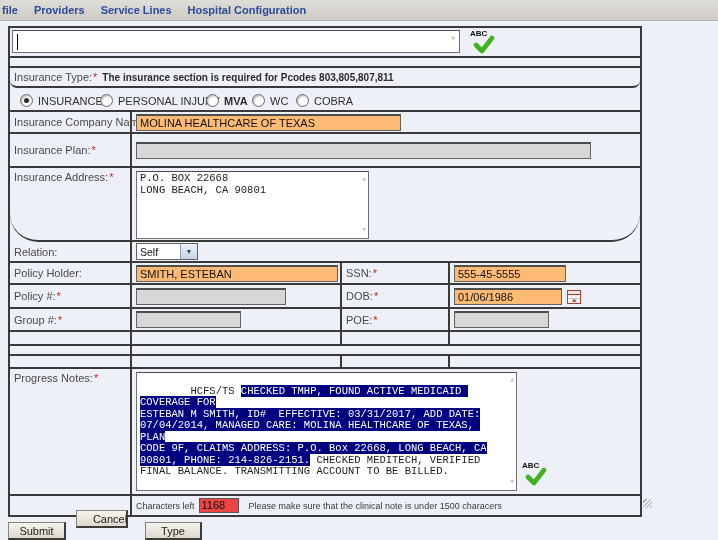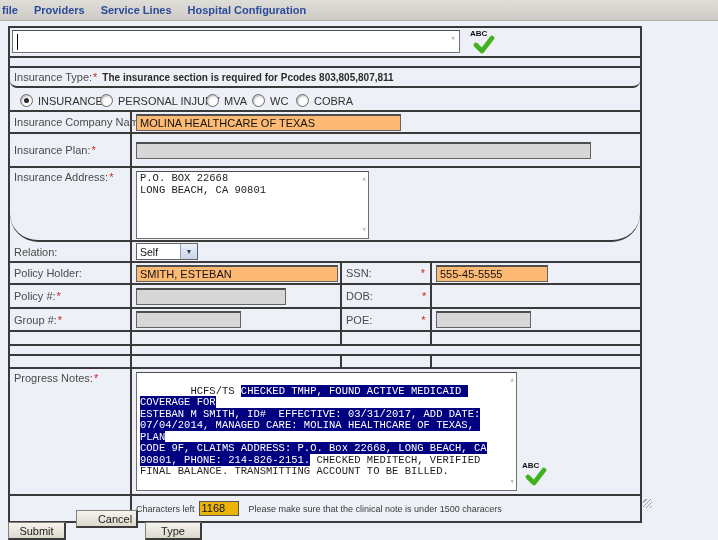--- a/index.html
+++ b/index.html
@@ -31,21 +31,21 @@
     border-bottom:2px solid #3a3a3a;display:flex;align-items:stretch;
   }
   .row:last-child{border-bottom:none;}
   .cell{
     box-sizing:border-box;display:flex;align-items:center;
     padding:0 0 0 4px;overflow:visible;position:relative;
   }
   .cdiv{border-right:2px solid #3a3a3a;}
   .w-label{width:122px;flex:none;}
   .w-input{width:210px;flex:none;}
-  .w-label2{width:90px;flex:none;gap:48px;}
+  .w-label2{width:108px;flex:none;}
   .w-rest{flex:1;}
   .top-align{align-items:flex-start;padding-top:3px;}
   .lbl{font-size:11px;color:#4a4a4a;white-space:nowrap;}
   .req{color:#cc2222;font-size:11px;margin-left:1px;}
   .note-bold{font-size:10px;font-weight:bold;color:#2b2b2b;margin-left:5px;white-space:nowrap;}
   
   .tbox{
     box-sizing:border-box;height:17px;background:#fdba74;
     border:1px solid #636363;border-top:2px solid #4d4d4d;
     font-size:11px;color:#111;padding:1px 3px 0 3px;white-space:nowrap;overflow:hidden;
@@ -91,21 +91,21 @@
     font-family:"Liberation Sans",sans-serif;letter-spacing:0;
   }
   .abc svg{position:absolute;left:3px;top:6px;}
   
   .cal{position:absolute;cursor:pointer;}
   
   .caret{position:absolute;left:4px;top:3px;width:1px;height:16px;background:#000;}
   
   .chars-lbl{font-size:9px;color:#3b3b3b;white-space:nowrap;}
   .chars-box{
-    box-sizing:border-box;width:40px;height:15px;margin:12px 4px;background:#eab308;
+    box-sizing:border-box;width:40px;height:15px;margin:12px 4px;background:#ef4444;
     border:1px solid #555;font-size:11px;color:#111;padding:0 2px;
   }
   
   .btn{
     position:absolute;height:18px;box-sizing:border-box;
     background:linear-gradient(#f5f3ec,#ddd9cd);
     border:1px solid #83837c;border-right:2px solid #3b3b3b;border-bottom:2px solid #3b3b3b;
     font-family:"Liberation Sans",sans-serif;font-size:11px;color:#222;
     display:flex;align-items:center;justify-content:center;cursor:pointer;
   }
@@ -148,21 +148,21 @@
 
   <div class="row" style="height:24px;">
     <div class="radio-item" style="left:10px;">
       <span class="radio checked"></span>
       <span class="radio-lbl">INSURANCE</span>
     </div>
     <div class="radio-item" style="left:90px;">
       <span class="radio"></span>
       <span class="radio-lbl">PERSONAL INJURY</span>
     </div>
-    <div class="radio-item" style="left:196px;">
+    <div class="radio-item" style="left:196px;font-weight:bold;">
       <span class="radio"></span>
       <span class="radio-lbl">MVA</span>
     </div>
     <div class="radio-item" style="left:242px;">
       <span class="radio"></span>
       <span class="radio-lbl">WC</span>
     </div>
     <div class="radio-item" style="left:286px;">
       <span class="radio"></span>
       <span class="radio-lbl">COBRA</span>
@@ -232,20 +232,34 @@
     <div class="cell w-label cdiv">
       <span class="lbl">Policy #:</span>
         <span class="req">*</span>
     </div>
     <div class="cell w-input cdiv">
       <div class="tbox disabled" style="width:150px;"></div>
     </div>
     <div class="cell w-label2 cdiv">
       <span class="lbl">DOB:</span>
         <span class="req">*</span>
+    </div>
+    <div class="cell w-rest">
+      <div class="tbox" style="width:108px;">01/06/1986</div>
+      <span class="cal" style="left:117px;top:5px;">
+        <svg width="14" height="14" viewBox="0 0 14 14">
+          <rect x="0.5" y="0.5" width="13" height="13" fill="#fff" stroke="#b5392c"></rect>
+          <rect x="1" y="1" width="12" height="3" fill="#e6e6e6"></rect>
+          <line x1="1" y1="4.5" x2="13" y2="4.5" stroke="#b5392c"></line>
+          <line x1="5" y1="5" x2="5" y2="13" stroke="#c9c9c9"></line>
+          <line x1="9" y1="5" x2="9" y2="13" stroke="#c9c9c9"></line>
+          <line x1="1" y1="8.5" x2="13" y2="8.5" stroke="#c9c9c9"></line>
+          <rect x="6" y="9.5" width="2.5" height="2.5" fill="#b5392c"></rect>
+        </svg>
+      </span>
     </div>
   </div>
 
   <div class="row" style="height:23px;">
     <div class="cell w-label cdiv">
       <span class="lbl">Group #:</span>
         <span class="req">*</span>
     </div>
     <div class="cell w-input cdiv">
       <div class="tbox disabled" style="width:105px;"></div>
@@ -296,28 +310,28 @@
       </div>
       <div class="abc" style="left:390px;top:92px;">
         <span class="abc-txt">ABC</span>
         <svg width="22" height="20" viewBox="0 0 22 20">
           <path d="M3 10 L9 16 L19 3" fill="none" stroke="#42b11e" stroke-width="4.6" stroke-linecap="round" stroke-linejoin="round"></path>
         </svg>
       </div>
     </div>
   </div>
 
-  <div class="row" style="height:25px;">
+  <div class="row" style="height:19px;">
     <div class="cell w-label cdiv"></div>
     <div class="cell w-rest">
       <span class="chars-lbl">Characters left</span>
       <div class="chars-box">1168</div>
       <span class="chars-lbl" style="margin-left:6px;">Please make sure that the clinical note is under 1500 characers</span>
     </div>
   </div>
 
 </div>
 
 <div class="grip"></div>
 
 <button class="btn" style="left:8px;top:522px;width:58px;">Submit</button>
-<button class="btn" style="left:76px;top:510px;width:62px;padding-left:23px;">Cancel</button>
+<button class="btn" style="left:76px;top:510px;width:52px;padding-left:23px;">Cancel</button>
 <button class="btn" style="left:145px;top:522px;width:57px;">Type</button>
 
 </body></html>

